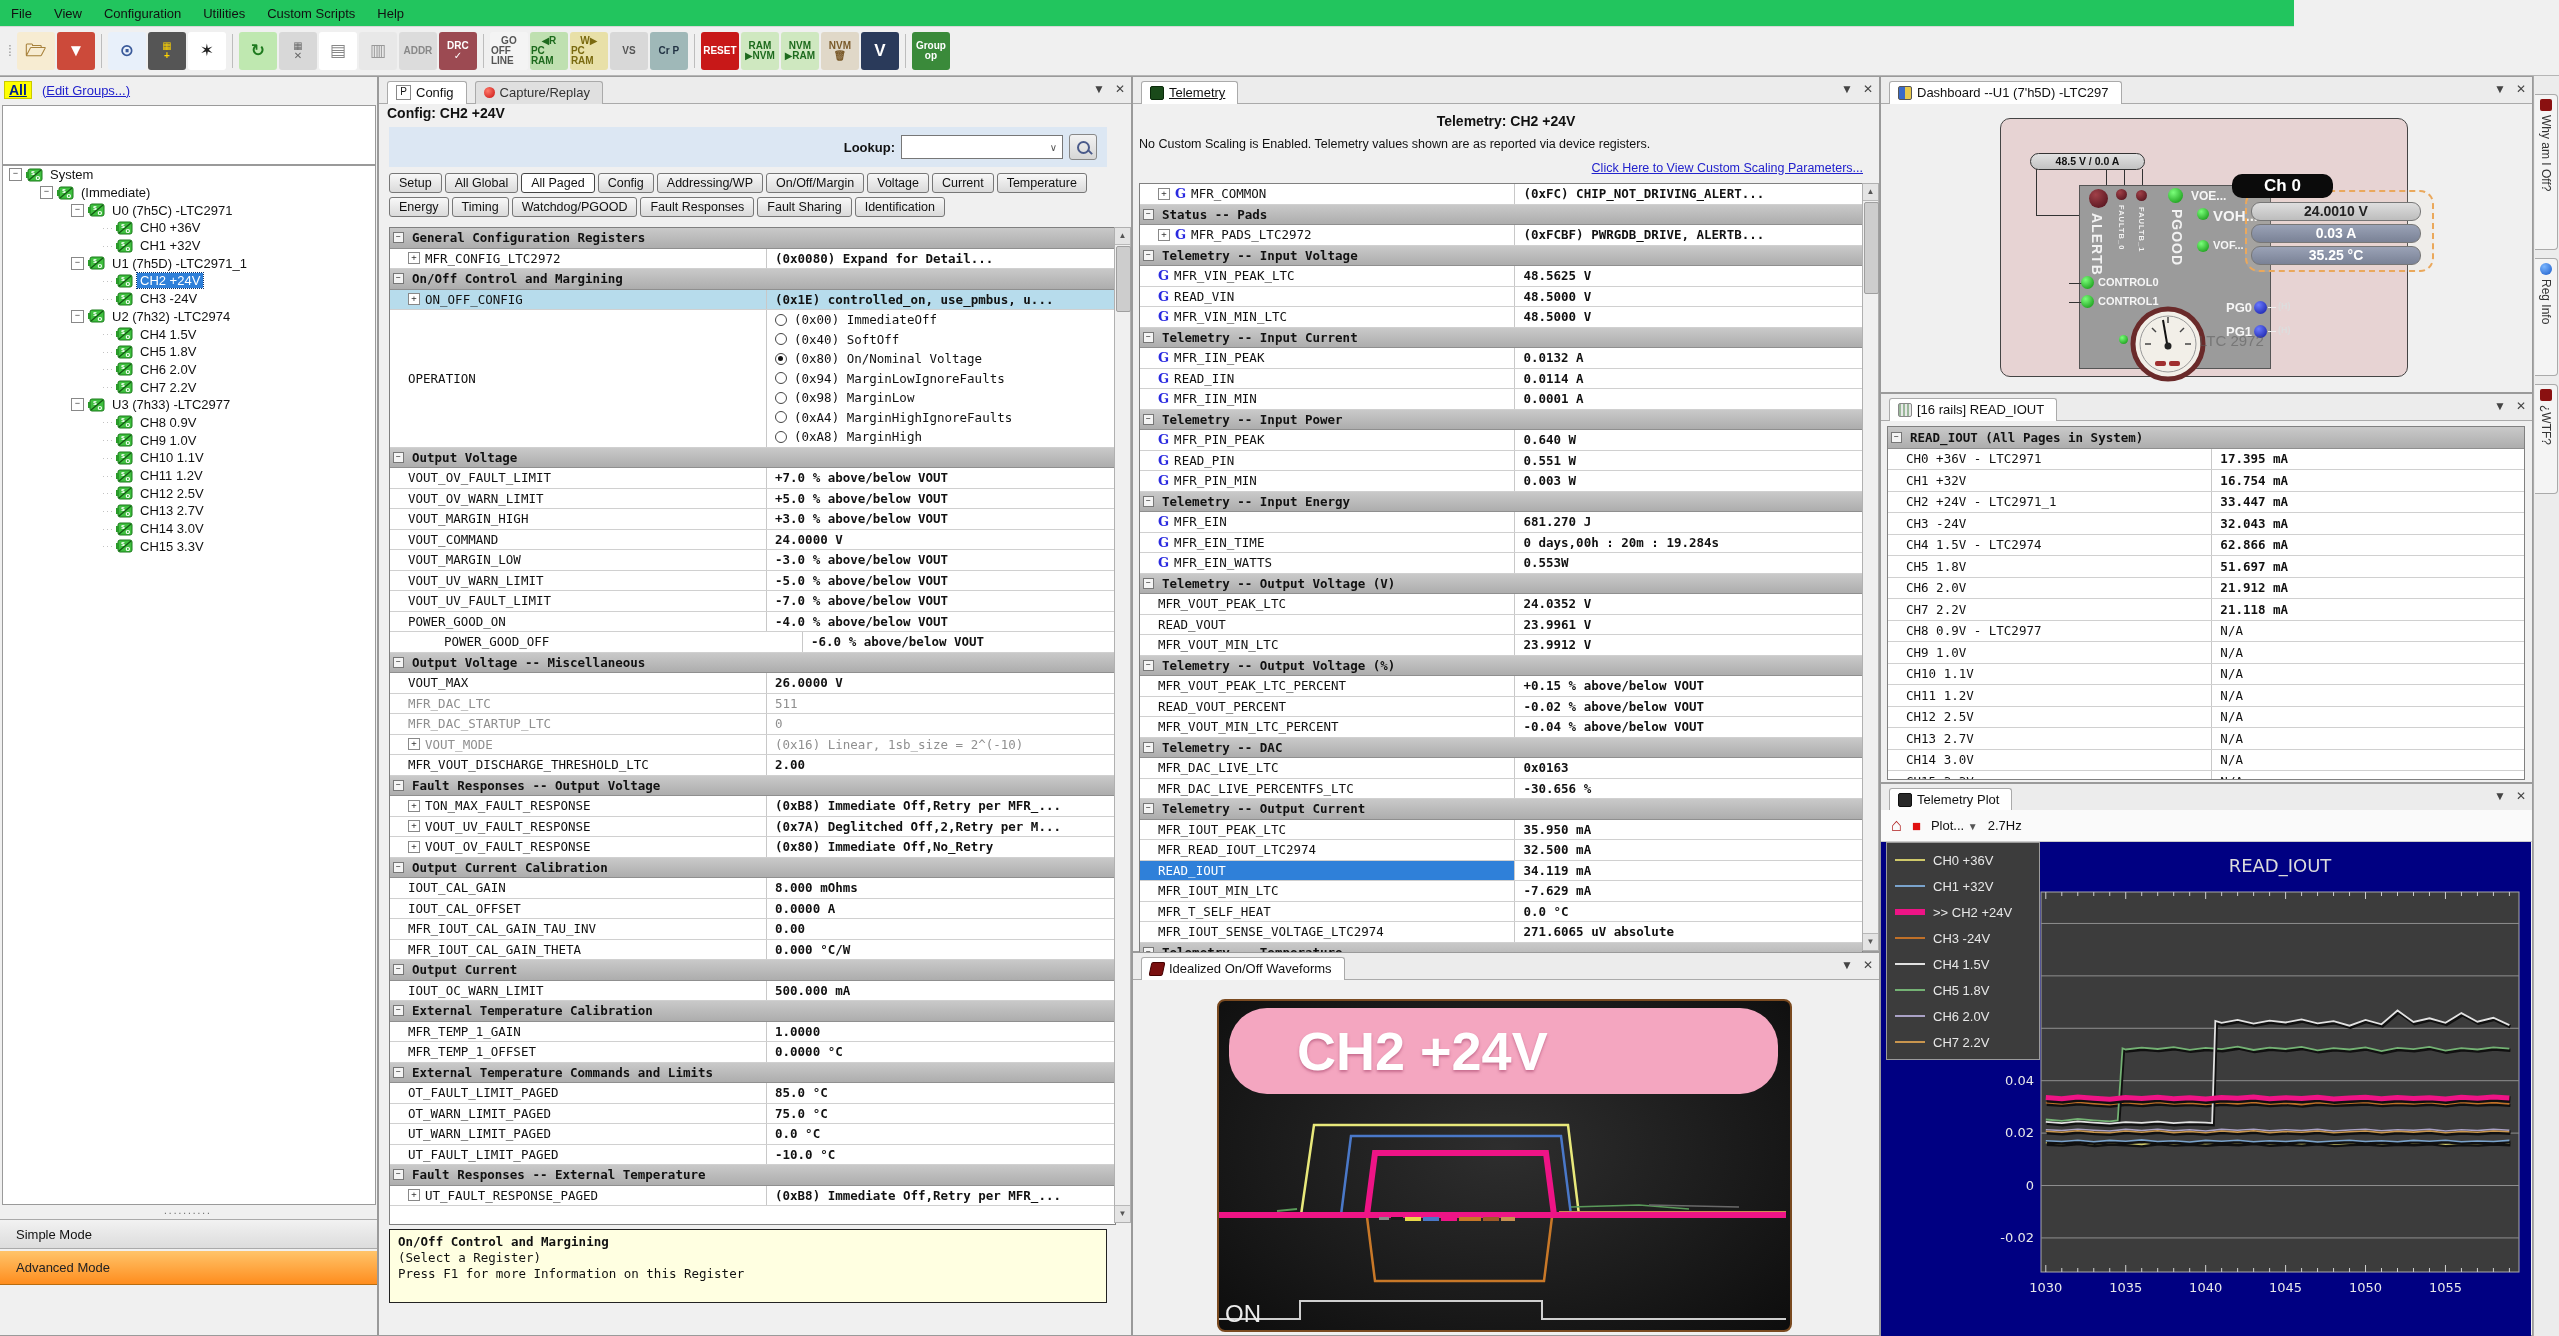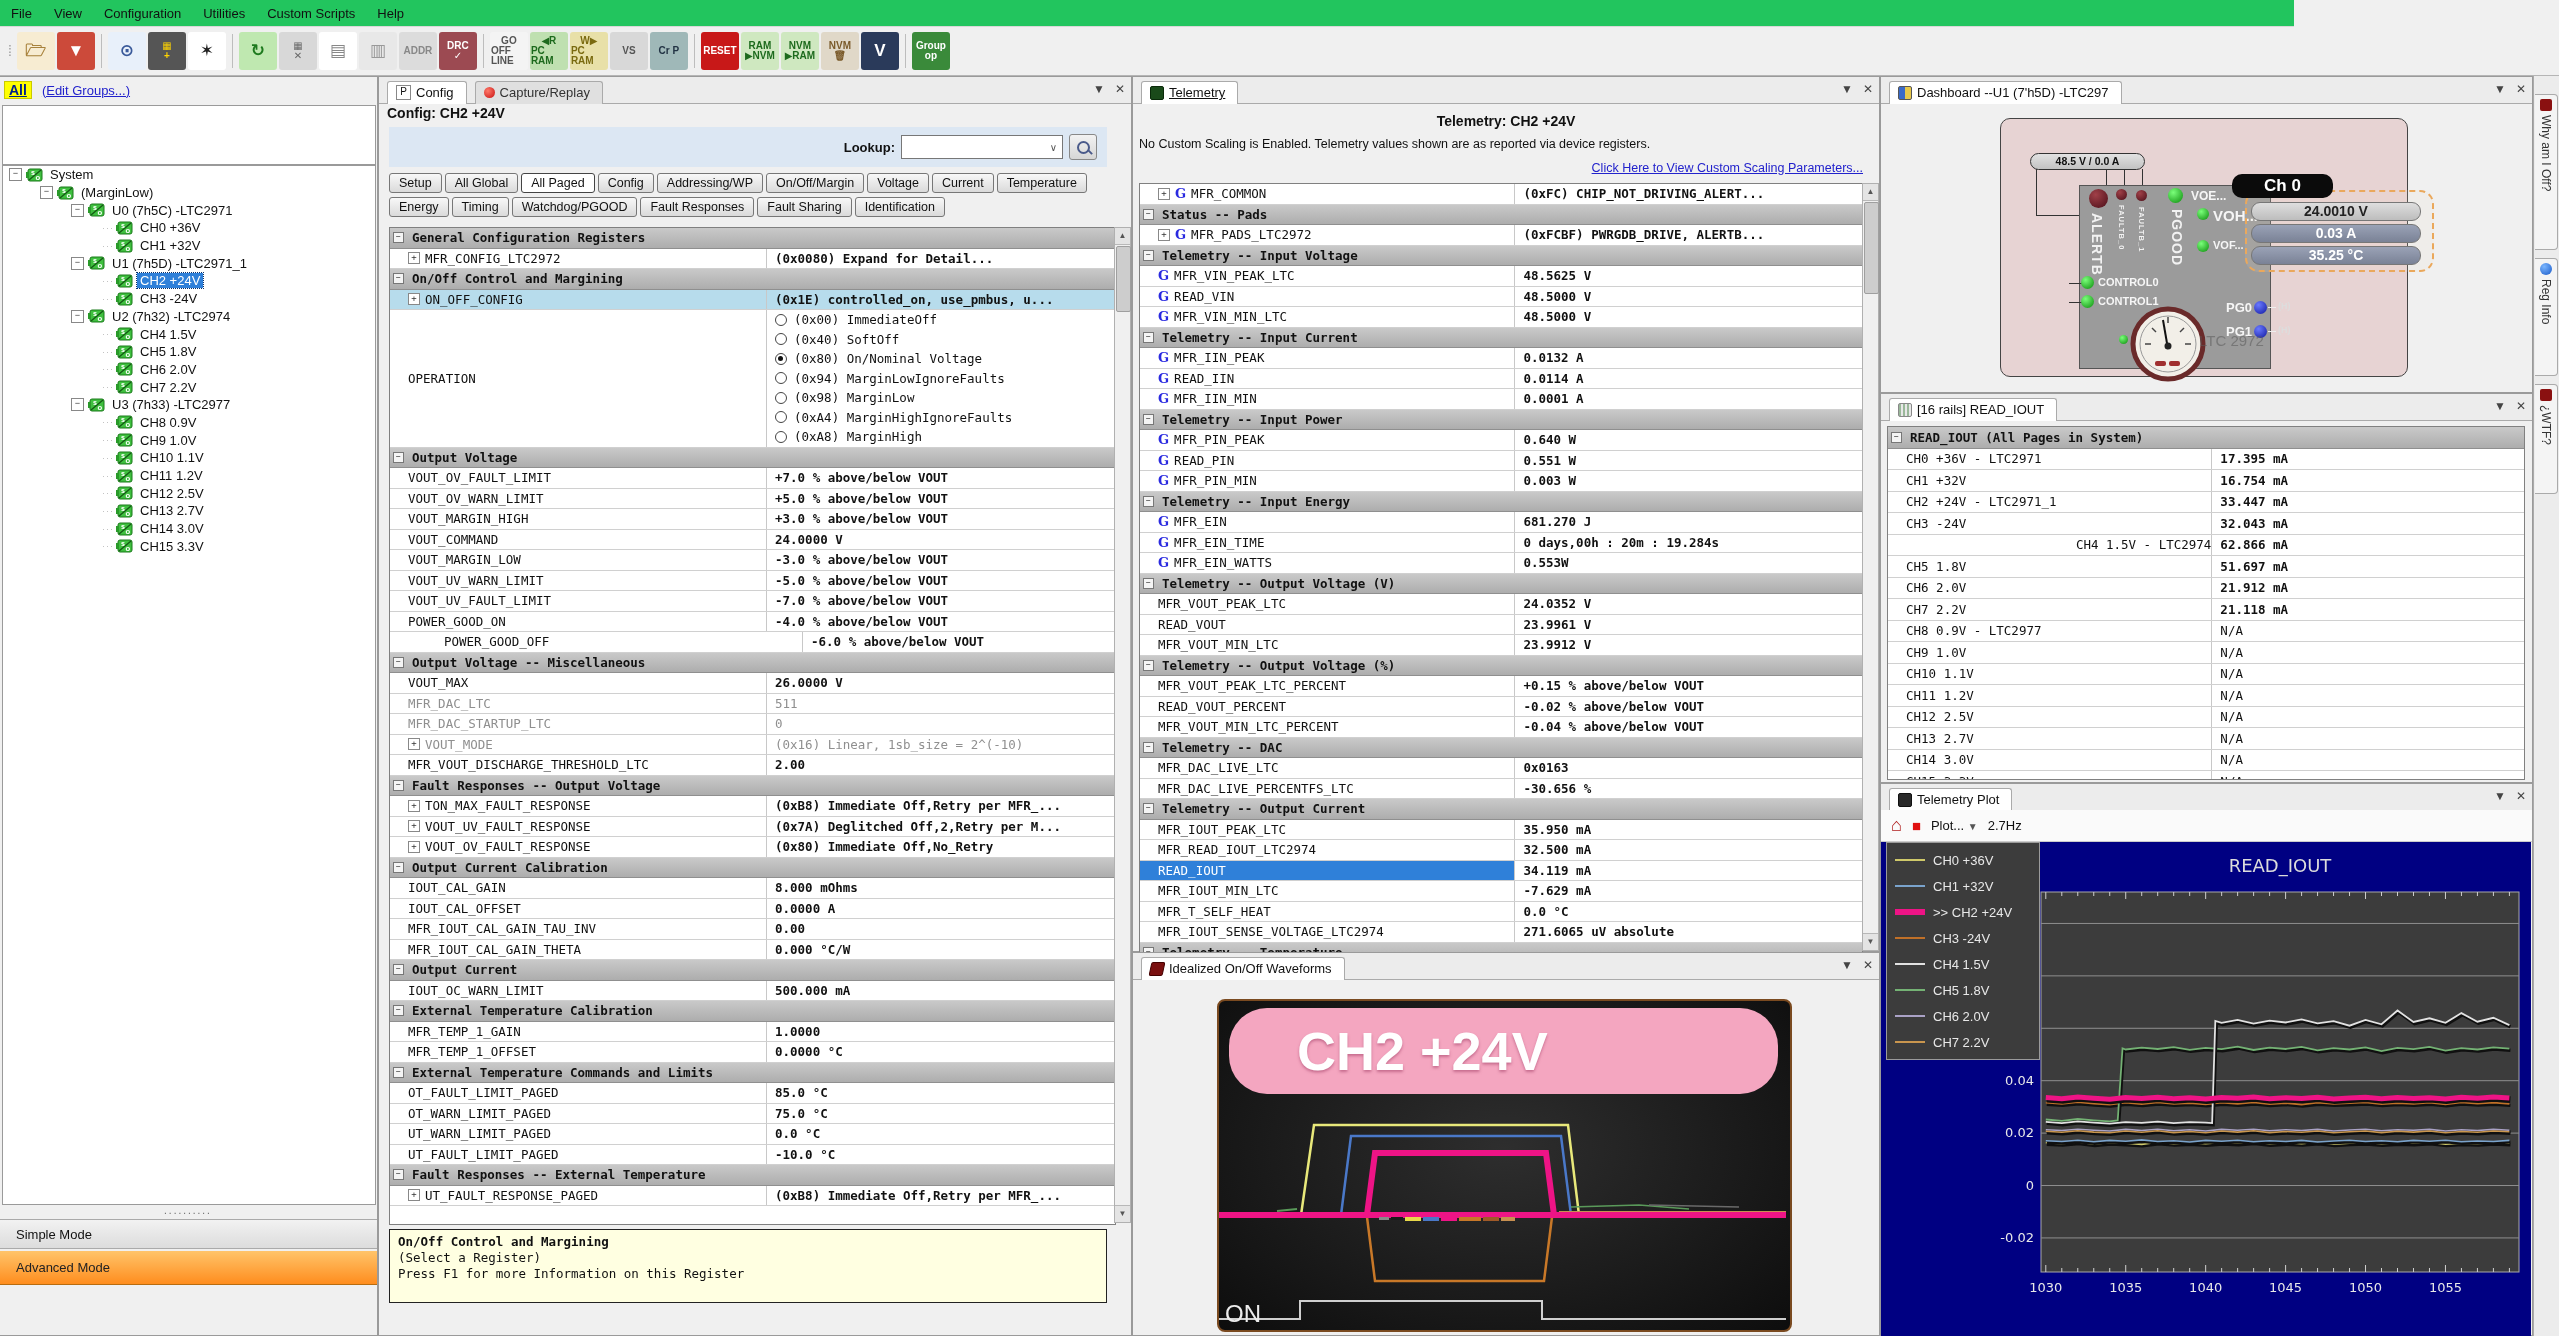--- a/index.html
+++ b/index.html
@@ -224,21 +224,21 @@
         </div>
         <div class="trow" style="padding-left: 37px;">
           <span class="texp">−</span>
           <svg class="chipico" viewBox="0 0 17 14">
             <rect x="2" y="1" width="14" height="12" rx="2" fill="#3fbf3f" stroke="#1a7a1a"></rect>
             <rect x="0" y="4" width="3" height="6" fill="#2a9a2a"></rect>
             <line x1="3" y1="12" x2="15" y2="2" stroke="#145a14" stroke-width="1.4"></line>
             <text x="5" y="6.5" font-size="5.5" fill="#fff" font-weight="bold" font-family="DejaVu Sans">S</text>
             <text x="9.5" y="12" font-size="5.5" fill="#fff" font-weight="bold" font-family="DejaVu Sans">O</text>
           </svg>
-          <span class="tlabel">(MarginLow)</span>
+          <span class="tlabel">(Immediate)</span>
         </div>
         <div class="trow" style="padding-left: 68px;">
           <span class="texp">−</span>
           <svg class="chipico" viewBox="0 0 17 14">
             <rect x="2" y="1" width="14" height="12" rx="2" fill="#3fbf3f" stroke="#1a7a1a"></rect>
             <rect x="0" y="4" width="3" height="6" fill="#2a9a2a"></rect>
             <line x1="3" y1="12" x2="15" y2="2" stroke="#145a14" stroke-width="1.4"></line>
             <text x="5" y="6.5" font-size="5.5" fill="#fff" font-weight="bold" font-family="DejaVu Sans">S</text>
             <text x="9.5" y="12" font-size="5.5" fill="#fff" font-weight="bold" font-family="DejaVu Sans">O</text>
           </svg>
@@ -1176,21 +1176,21 @@
           </div>
           <div class="gval">33.447 mA</div>
         </div>
         <div class="grow" style="height: 20.5px;">
           <div class="gname" style="flex-basis: 51%;">
             <span>CH3 -24V</span>
           </div>
           <div class="gval">32.043 mA</div>
         </div>
         <div class="grow" style="height: 20.5px;">
-          <div class="gname" style="flex-basis: 51%; justify-content: flex-end;">
+          <div class="gname" style="flex-basis: 51%;">
             <span>CH4 1.5V - LTC2974</span>
           </div>
           <div class="gval">62.866 mA</div>
         </div>
         <div class="grow" style="height: 20.5px;">
           <div class="gname" style="flex-basis: 51%;">
             <span>CH5 1.8V</span>
           </div>
           <div class="gval">51.697 mA</div>
         </div>

